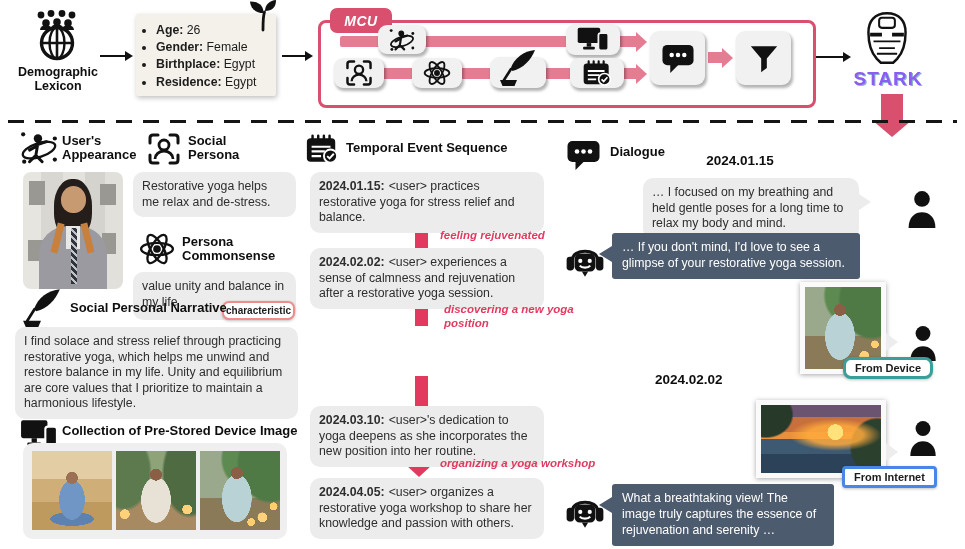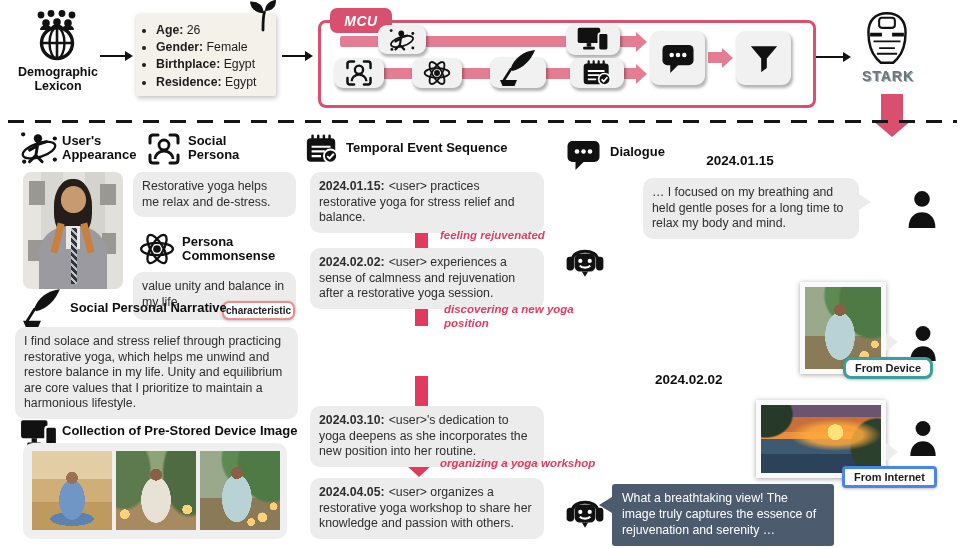--- a/index.html
+++ b/index.html
@@ -28,21 +28,21 @@
   .mcu-box{border:3.5px solid #d9506e;border-radius:8px;background:#fff;}
   .mcu-tab{background:#d9506e;color:#fff;border-radius:7px;display:flex;align-items:center;justify-content:center;
            font-weight:800;font-style:italic;font-size:14px;letter-spacing:.5px;}
   .pbar{background:#e57d92;height:11px;border-radius:2px;}
   .parrow{background:#e57d92;height:11px;}
   .parrow::after{content:"";position:absolute;left:100%;top:50%;transform:translateY(-50%);
       border:10px solid transparent;border-left:11px solid #e57d92;border-right:0;}
   .tile{background:#f1f1f1;border-radius:9px;box-shadow:1.5px 2.5px 3px rgba(0,0,0,.3);
         display:flex;align-items:center;justify-content:center;}
 
-  .stark-label{font-weight:900;font-size:14px;letter-spacing:1px;color:#737373;text-shadow:1.2px 1.2px 0 #8fb6c6;}
+  .stark-label{font-weight:900;font-size:19px;letter-spacing:1px;color:#8b5cf6;text-shadow:1.2px 1.2px 0 #8fb6c6;}
   .bigdown{width:22px;background:#d9506e;}
   .bigdown::after{content:"";position:absolute;top:100%;left:-9px;
       border-left:20px solid transparent;border-right:20px solid transparent;border-top:17px solid #d9506e;}
 
   .dashline{height:3px;background:repeating-linear-gradient(90deg,#151515 0 16px,transparent 16px 27px);}
 
   
   .profile-box{background:#f4f1ea;box-shadow:1px 2px 5px rgba(0,0,0,.25);border-radius:2px;
                font-size:12.3px;line-height:1.4;padding:8px 6px 6px 4px;box-sizing:border-box;}
   .profile-box ul{margin:0;padding-left:16px;list-style:disc;}
@@ -384,20 +384,21 @@
       <path d="M8 15 C8 4 32 4 32 15" stroke="#111" stroke-width="3" fill="none"></path>
       <rect x="2.5" y="12" width="7" height="13" rx="3" fill="#111"></rect>
       <rect x="30.5" y="12" width="7" height="13" rx="3" fill="#111"></rect>
       <rect x="10" y="9" width="20" height="17" rx="5" fill="#111"></rect>
       <path d="M17 26 l3 5 3-5z" fill="#111"></path>
       <circle cx="15.5" cy="16" r="2" fill="#fff"></circle>
         <circle cx="24.5" cy="16" r="2" fill="#fff"></circle>
       <path d="M15 20.5 C17 23 23 23 25 20.5" stroke="#fff" stroke-width="2" fill="none"></path>
     </svg>
   </div>
+  <div class="abs botbub tail-bl" style="left:612px;top:233px;width:248px;">… If you don't mind, I'd love to see a glimpse of your restorative yoga session.</div>
 
   <div class="abs polaroid" style="left:800px;top:282px;width:86px;height:92px;">
     <div class="ph img-indoor2"></div>
   </div>
   <div class="abs" style="left:908px;top:325px;">
     <svg width="30" height="36" viewBox="0 0 28 34">
       <circle cx="14" cy="8" r="7" fill="#111"></circle>
       <path d="M2 34 C2 24 8 20 14 20 C20 20 26 24 26 34 Z" fill="#111"></path>
     </svg>
   </div>

